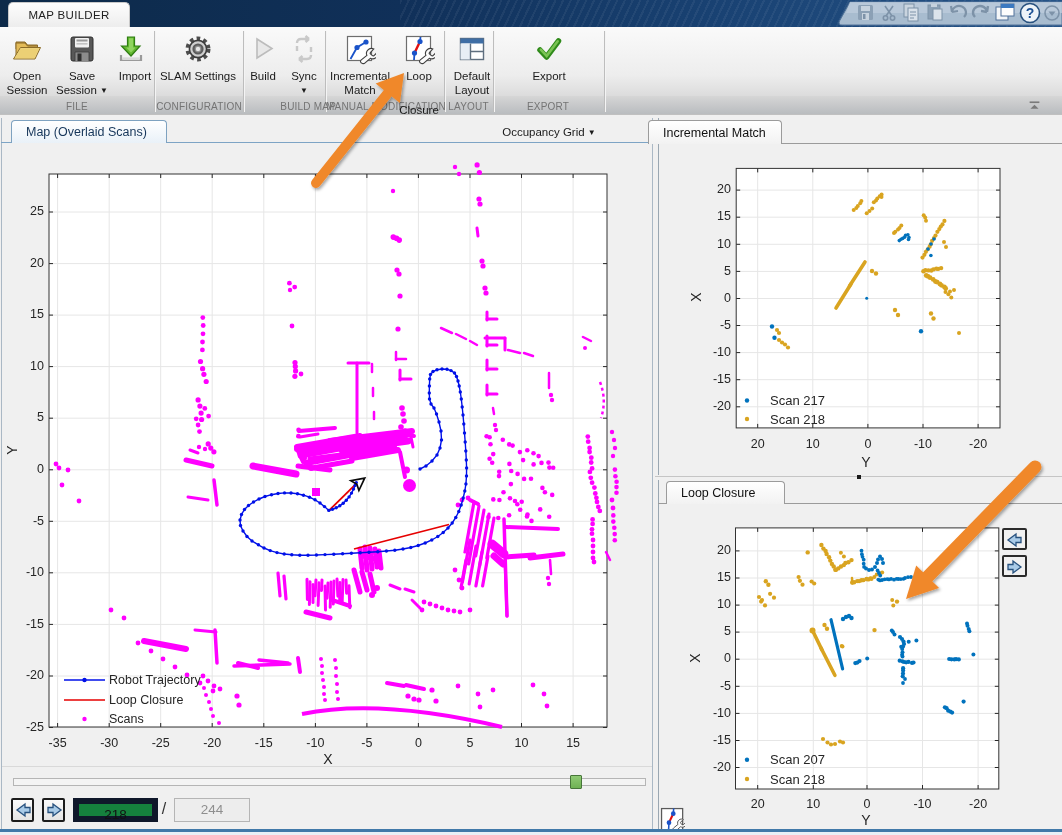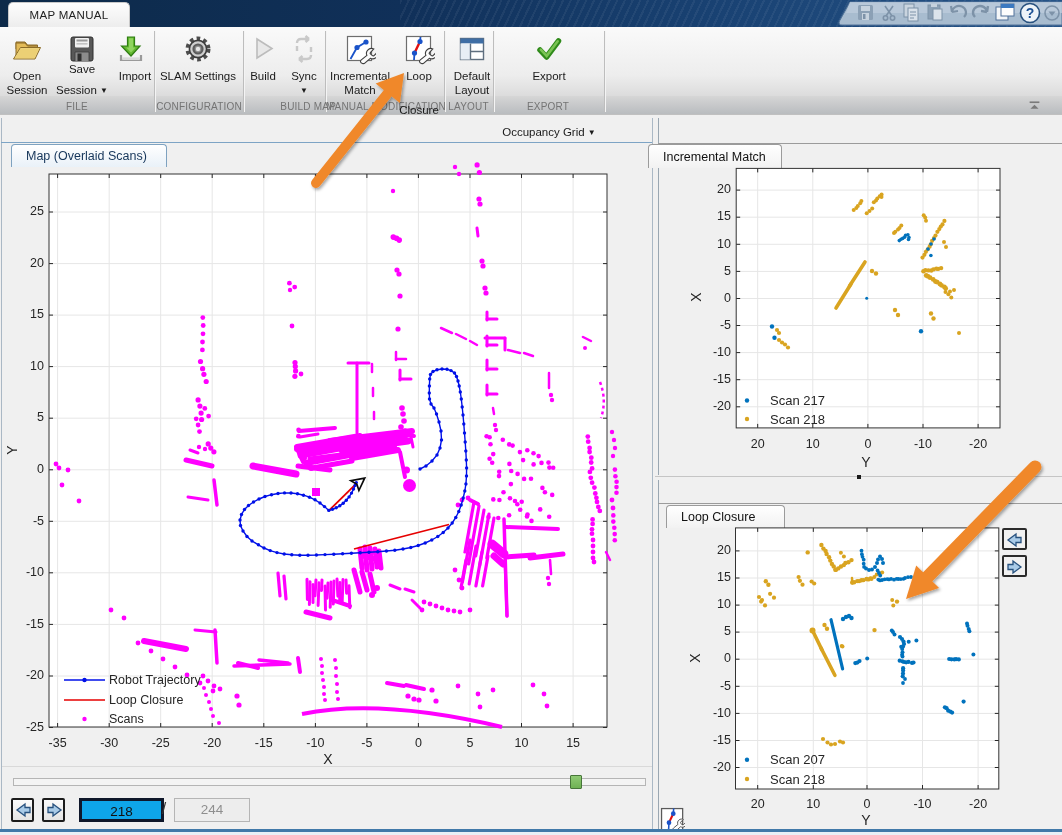--- a/index.html
+++ b/index.html
@@ -16,44 +16,44 @@
 #lblrow{left:0;top:96px;width:1062px;height:18px;
  background:linear-gradient(180deg,#d6d6d6,#b9bcbf);}
 .sep{position:absolute;top:31px;width:1px;height:81px;background:#bdbdbd;box-shadow:1px 0 0 #f4f4f4;}
 .glabel{position:absolute;top:101px;height:12px;font-size:10px;color:#747474;letter-spacing:.2px;
  text-align:center;white-space:nowrap;}
 .blabel{position:absolute;font-size:11.5px;color:#1a1a1a;text-align:center;white-space:nowrap;height:14px;line-height:14px;}
 .icon{position:absolute;}
 #line115{left:0;top:114px;width:1062px;height:1px;background:#c0c0c0;}
 .ptab{position:absolute;box-sizing:border-box;border:1px solid #9b9b9b;border-bottom:none;
  border-radius:4px 4px 0 0;background:linear-gradient(#ffffff,#f2f2f2);
- font-size:12.5px;color:#111;padding-left:14px;margin-top:24px;}
+ font-size:12.5px;color:#111;padding-left:14px;}
 .hline{position:absolute;height:1px;background:#9b9b9b;}
 .vline{position:absolute;width:1px;background:#aab8c5;}
-#navfield1{left:79px;top:798px;width:85px;height:24px;background:#0ea5e9;border:3px solid #0f172a;
+#navfield1{left:73px;top:798px;width:85px;height:24px;background:#15803d;border:6px solid #0f172a;
  box-sizing:border-box;font-size:13.5px;color:#111;text-align:center;line-height:22px;}
 #navfield2{left:174px;top:798px;width:76px;height:24px;background:#ededed;border:1px solid #b5b5b5;
  box-sizing:border-box;font-size:13.5px;color:#8f8f8f;text-align:center;line-height:22px;}
 #slash{left:158px;top:800px;width:12px;font-size:16px;color:#333;text-align:center;}
 .navbtn{position:absolute;width:23px;height:24px;box-sizing:border-box;border:2px solid #1c1c1c;
  border-radius:2px;background:linear-gradient(#fbfbfb,#e4e4e4);}
 .arrbtn{position:absolute;width:25px;height:22px;box-sizing:border-box;border:2px solid #2b2b2b;
  border-radius:2px;background:#f1f1f1;}
 #slidertrack{left:13px;top:778px;width:633px;height:8px;background:#f4f4f4;
  border:1px solid #b5b5b5;box-sizing:border-box;}
 #sliderthumb{left:570px;top:775px;width:12px;height:14px;background:linear-gradient(#8fca74,#6fb254);
  border:1px solid #47763a;box-sizing:border-box;border-radius:1px;}
 #botline{left:0;top:829px;width:1062px;height:3px;background:#4179a9;}
 #botwhite{left:0;top:832px;width:1062px;height:3px;background:#e9f0f7;}
 svg#ov{position:absolute;left:0;top:0;pointer-events:none;}
 </style></head><body>
 <div id="topbar" class="abs">
     <div class="sheen abs"></div>
   </div>
-<div id="maptab" class="abs">MAP MANUAL</div>
+<div id="maptab" class="abs">MAP BUILDER</div>
 <svg class="abs" style="left:836px;top:0;" width="226" height="27" viewBox="0 0 226 27">
     <path d="M14,2 L226,2 L226,25 L6,25 Q2,25 3.5,21 Z" fill="#a8bccf" stroke="#54759a" stroke-width="1"></path>
     <path d="M14,2 L226,2 L226,13 L10,13 Z" fill="#bccbdb" opacity="0.8"></path>
     <g transform="translate(22,5)">
       <rect x="0" y="0" width="15" height="15" rx="1.5" fill="#8ba0b5"></rect>
       <rect x="3" y="1" width="9" height="5" fill="#c6d2de"></rect>
       <rect x="4" y="8" width="7" height="7" fill="#c6d2de"></rect>
       <rect x="5" y="9" width="2.5" height="5" fill="#7d92a8"></rect>
     </g>
     <g transform="translate(46,5)" stroke="#7d92a8" fill="none" stroke-width="1.6">
@@ -100,21 +100,21 @@
 <div class="sep" style="left:493px;"></div>
 <div class="sep" style="left:604px;"></div>
 <div class="glabel" style="left:2px;width:150px;">FILE</div>
 <div class="glabel" style="left:156px;width:86px;">CONFIGURATION</div>
 <div class="glabel" style="left:256px;width:80px;text-align:right;">BUILD MAP</div>
 <div class="glabel" style="left:326px;width:117px;">MANUAL MODIFICATION</div>
 <div class="glabel" style="left:445px;width:47px;">LAYOUT</div>
 <div class="glabel" style="left:494px;width:108px;">EXPORT</div>
 <div class="blabel" style="left:-28px;top:69px;width:110px;">Open</div>
 <div class="blabel" style="left:-28px;top:83px;width:110px;">Session</div>
-<div class="blabel" style="left:27px;top:62px;width:110px;">Save</div>
+<div class="blabel" style="left:27px;top:69px;width:110px;">Save</div>
 <div class="blabel" style="left:27px;top:83px;width:110px;">Session <span style="font-size:8px;position:relative;top:-1.5px;">▼</span></div>
 <div class="blabel" style="left:80px;top:69px;width:110px;">Import</div>
 <div class="blabel" style="left:143px;top:69px;width:110px;">SLAM Settings</div>
 <div class="blabel" style="left:208px;top:69px;width:110px;">Build</div>
 <div class="blabel" style="left:249px;top:69px;width:110px;">Sync</div>
 <div class="blabel" style="left:249px;top:83px;width:110px;"><span style="font-size:8px;position:relative;top:-1.5px;">▼</span></div>
 <div class="blabel" style="left:305px;top:69px;width:110px;">Incremental</div>
 <div class="blabel" style="left:305px;top:83px;width:110px;">Match</div>
 <div class="blabel" style="left:364px;top:69px;width:110px;">Loop</div>
 <div class="blabel" style="left:364px;top:83px;width:110px;margin-top:20px;">Closure</div>

